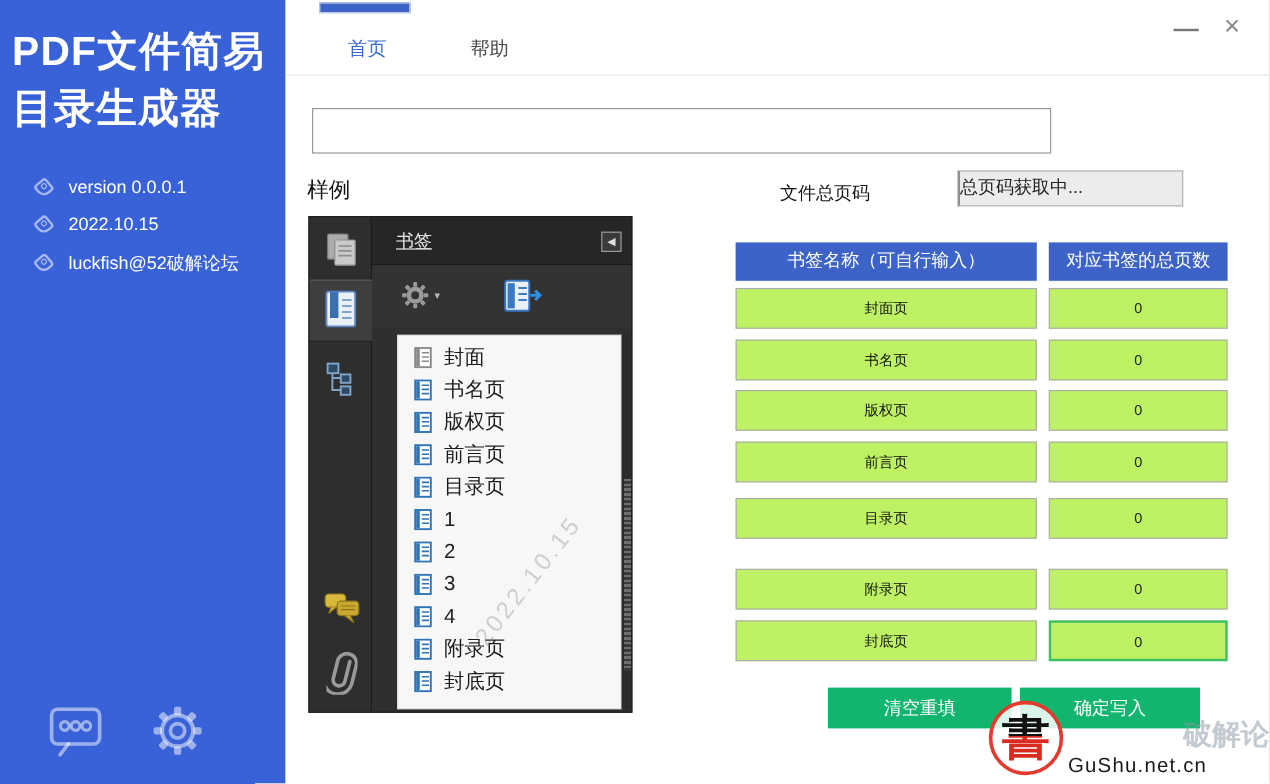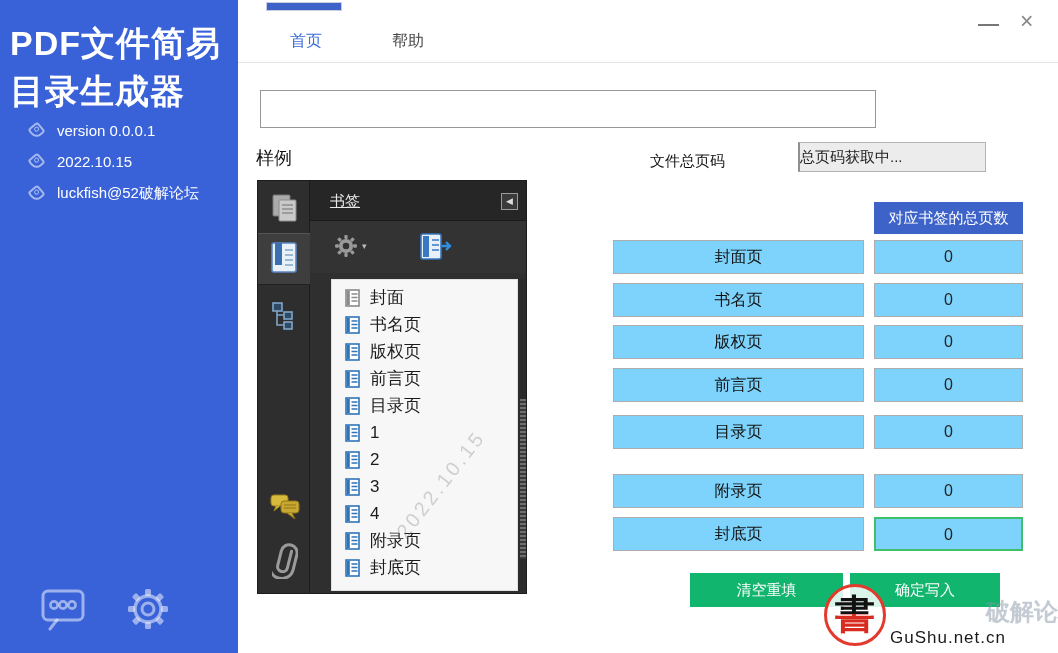--- a/index.html
+++ b/index.html
@@ -3,21 +3,21 @@
 <meta charset="utf-8">
 <style>
   * { margin:0; padding:0; box-sizing:border-box; }
   html,body { width:1058px; height:653px; overflow:hidden; }
   body { font-family:"Liberation Sans", sans-serif; background:#fff; }
   .app { position:relative; width:1058px; height:653px; background:#fff; border-right:1px solid #f97316; }
 
   
   .sidebar { position:absolute; left:0; top:0; width:238px; height:653px; background:#3A62D8; color:#fff; }
   .brand { padding:20px 12px 0 10px; font-size:34px; font-weight:700; line-height:1.4; letter-spacing:1px; }
-  .meta { }
+  .meta { margin-top:26px; }
   .meta-item { display:flex; align-items:center; gap:14px; padding:7px 0 7px 30px; font-size:15px; color:#fff; }
   .tag-ic { position:relative; width:13px; height:13px; border:2px solid rgba(255,255,255,.55); border-radius:3px 3px 3px 7px; transform:rotate(-40deg); flex:0 0 13px; }
   .tag-ic::after { content:""; position:absolute; right:1px; top:1px; width:3px; height:3px; border-radius:50%; border:1.5px solid rgba(255,255,255,.55); }
   .side-bottom { position:absolute; left:0; bottom:22px; width:238px; display:flex; gap:40px; padding-left:40px; align-items:center; }
   .side-bottom svg { display:block; }
 
   
   .main { position:absolute; left:238px; top:0; width:820px; height:653px; background:#fff; }
   .tab-indicator { position:absolute; left:28px; top:2px; width:76px; height:9px; background:#3E63C8; border:1px solid #c9cfe0; }
   .tab { position:absolute; top:31px; font-size:16px; cursor:pointer; }
@@ -52,21 +52,21 @@
   .doc-ic { color:#2F74B8; flex:0 0 16px; }
   .doc-ic.grey { color:#8a8a8a; }
   .vscroll { position:absolute; left:260px; top:98px; width:10px; height:312px; background:#2b2b2b; }
   .vthumb { position:absolute; left:2px; top:120px; width:6px; height:160px; background:repeating-linear-gradient(180deg,#6e6e6e 0 2px,#3a3a3a 2px 4px); }
   .panel-wm { position:absolute; left:118px; top:292px; transform:rotate(-52deg); color:rgba(120,120,120,.32); font-size:20px; letter-spacing:3px; white-space:nowrap; pointer-events:none; }
 
   
   .hdr { position:absolute; height:32px; line-height:32px; text-align:center; color:#fff; background:#3D63C9; font-size:15px; }
   .hdr-name { left:375px; top:202px; width:251px; }
   .hdr-pages { left:636px; top:202px; width:149px; }
-  .cell { position:absolute; height:34px; line-height:32px; text-align:center; background:#7dd3fc; border:1px solid #ADADAD; font-size:16px; color:#111; }
+  .cell { position:absolute; height:34px; line-height:32px; text-align:center; background:#bef264; border:1px solid #ADADAD; font-size:12px; color:#111; }
   .cell.name { left:375px; width:251px; }
   .cell.pages { left:636px; width:149px; color:#222; }
   .cell.focus { border:2px solid #3FBE6C; }
 
   .btn-clear { position:absolute; left:452px; top:573px; width:153px; height:34px; font-size:15px; }
   .btn-confirm { position:absolute; left:612px; top:573px; width:150px; height:34px; font-size:15px; }
 
   
   .wm { position:absolute; pointer-events:none; }
   .wm-ghost { left:986px; top:596px; font-size:24px; font-weight:700; color:rgba(135,150,165,.5); white-space:nowrap; }
@@ -306,20 +306,21 @@
             </svg>
           <span>封底页</span>
         </div>
       </div>
       <div class="vscroll">
           <div class="vthumb"></div>
         </div>
       <div class="panel-wm">2022.10.15</div>
     </div>
 
+    <div class="hdr hdr-name">书签名称（可自行输入）</div>
     <div class="hdr hdr-pages">对应书签的总页数</div>
 
     <div class="cell name" style="top:240px;">封面页</div>
     <div class="cell pages" style="top:240px;">0</div>
     <div class="cell name" style="top:283px;">书名页</div>
     <div class="cell pages" style="top:283px;">0</div>
     <div class="cell name" style="top:325px;">版权页</div>
     <div class="cell pages" style="top:325px;">0</div>
     <div class="cell name" style="top:368px;">前言页</div>
     <div class="cell pages" style="top:368px;">0</div>

